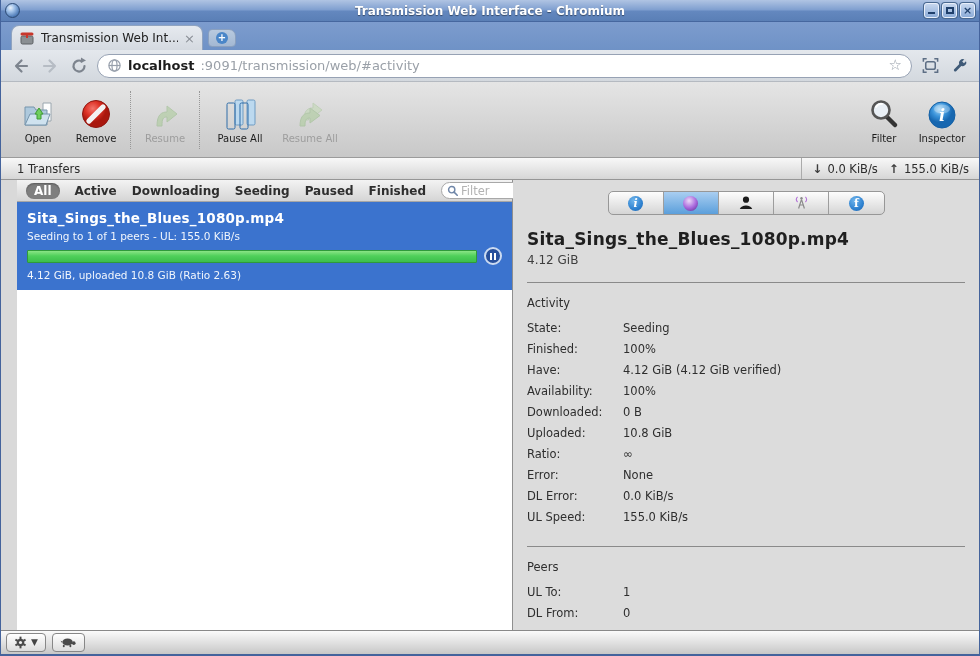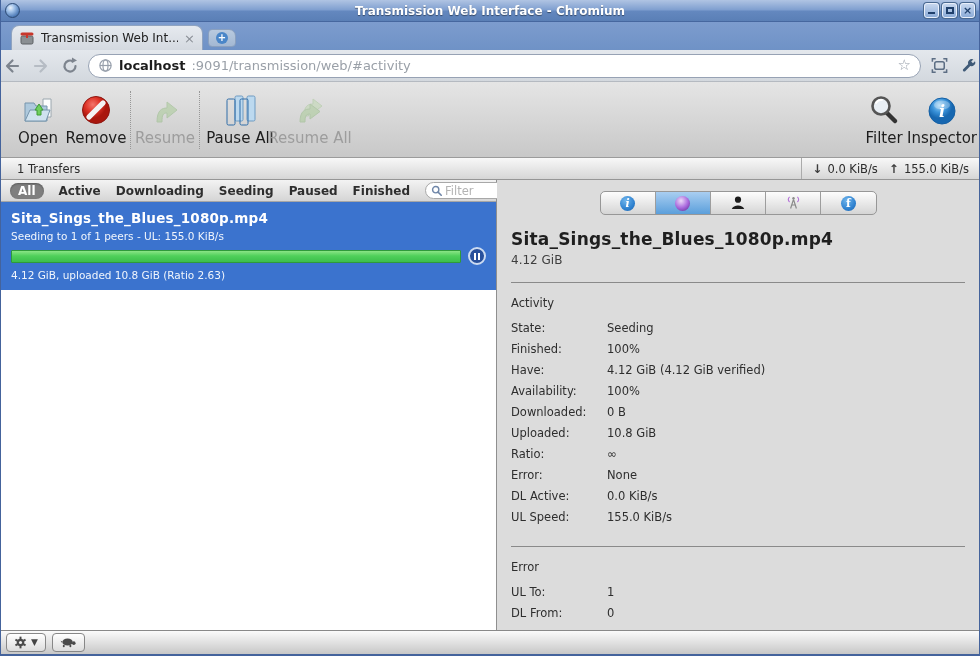--- a/index.html
+++ b/index.html
@@ -34,48 +34,48 @@
   .tab-title { flex:1; font-size:12px; color:#222; white-space:nowrap; overflow:hidden; }
   .tab-close { color:#8a8f96; font-size:13px; line-height:1; }
   .newtab-btn { height:18px; width:28px; margin:0 0 3px 5px; border-radius:4px 7px 4px 4px;
     background:linear-gradient(#b9cadf,#a3b8d3); border:1px solid #8aa0bf;
     display:flex; align-items:center; justify-content:center; }
   .newtab-plus { width:12px; height:12px; border-radius:50%; background:#4a86c8; color:#fff;
     font-size:10px; line-height:12px; text-align:center; font-weight:bold; }
 
   
   .navbar { height:32px; flex:0 0 32px; background:linear-gradient(#e4e8ed,#d3d8de);
-    border-bottom:1px solid #b5bac1; display:flex; align-items:center; padding:0 0; gap:7px; }
+    border-bottom:1px solid #b5bac1; display:flex; align-items:center; padding:0 9px; gap:7px; }
   .nav-ic { display:flex; align-items:center; justify-content:center; width:22px; height:22px; }
   .urlbar { flex:1; height:24px; background:#fff; border:1px solid #97a2b4; border-radius:12px;
     display:flex; align-items:center; padding:0 9px; gap:6px; font-size:13px; }
   .url-host { color:#1d1d1d; font-weight:bold; }
   .url-rest { color:#9aa0a8; }
   .url-star { margin-left:auto; color:#98a0ab; font-size:15px; line-height:1; }
 
   
   .t-toolbar { height:76px; flex:0 0 76px; background:linear-gradient(#e5e5e5,#c8c8c8);
     border-bottom:1px solid #9b9b9b; display:flex; align-items:center; padding:0 8px; }
   .tbtn { width:58px; display:flex; flex-direction:column; align-items:center; gap:3px; }
   .tbtn .ticon { height:34px; display:flex; align-items:flex-end; justify-content:center; }
-  .tbtn .tlabel { font-size:15px; color:#1d1d1d; white-space:nowrap; }
+  .tbtn .tlabel { font-size:10px; color:#1d1d1d; white-space:nowrap; }
   .tbtn.wide { width:70px; }
   .tbtn.disabled .tlabel { color:#9d9d9d; }
   .tsep { border-left:1px dotted #979797; height:58px; margin:0 5px; }
   .tspacer { flex:1; }
 
   
   .t-statusbar { height:22px; flex:0 0 22px; background:linear-gradient(#f8f8f8,#d6d6d6);
     border-bottom:1px solid #969696; display:flex; align-items:stretch; font-size:11.5px; color:#2c2c2c; }
   .ts-left { flex:1; display:flex; align-items:center; padding-left:16px; }
   .ts-right { border-left:1px solid #ababab; display:flex; align-items:center; gap:5px; padding:0 10px; }
   .speed-arrow { font-weight:bold; color:#3d3d3d; font-size:12px; }
 
   
-  .main { flex:1; display:flex; min-height:0; }
+  .main { flex:1; display:flex; min-height:0;margin-left:16px; }
   .left-panel { width:496px; flex:0 0 496px; border-right:1px solid #8f8f8f;
     background:#fff; display:flex; flex-direction:column; }
 
   .filterbar { height:22px; flex:0 0 22px; background:linear-gradient(#f3f3f3,#d5d5d5);
     border-bottom:1px solid #a6a6a6; display:flex; align-items:center; padding:0 9px; gap:15px; }
   .ftab { font-size:12px; font-weight:bold; color:#2e2e2e; line-height:16px; }
   .ftab.selected { background:#7f7f7f; color:#fff; border-radius:9px; padding:0 8px;
     box-shadow:inset 0 1px 2px rgba(0,0,0,.3); }
   .fsearch { margin-left:auto; width:100px; height:17px; background:#fff; border:1px solid #a8a8a8;
     border-radius:9px; display:flex; align-items:center; padding:0 4px 0 5px; gap:3px; }
@@ -398,30 +398,30 @@
         </div>
       <div class="irow">
           <span class="l">Ratio:</span>
           <span>∞</span>
         </div>
       <div class="irow">
           <span class="l">Error:</span>
           <span>None</span>
         </div>
       <div class="irow">
-          <span class="l">DL Active:</span>
+          <span class="l">DL Error:</span>
           <span>0.0 KiB/s</span>
         </div>
       <div class="irow">
           <span class="l">UL Speed:</span>
           <span>155.0 KiB/s</span>
         </div>
 
       <hr class="irule">
-      <div class="isection">Error</div>
+      <div class="isection">Peers</div>
       <div class="irow">
           <span class="l">UL To:</span>
           <span>1</span>
         </div>
       <div class="irow">
           <span class="l">DL From:</span>
           <span>0</span>
         </div>
     </div>
   </div>

